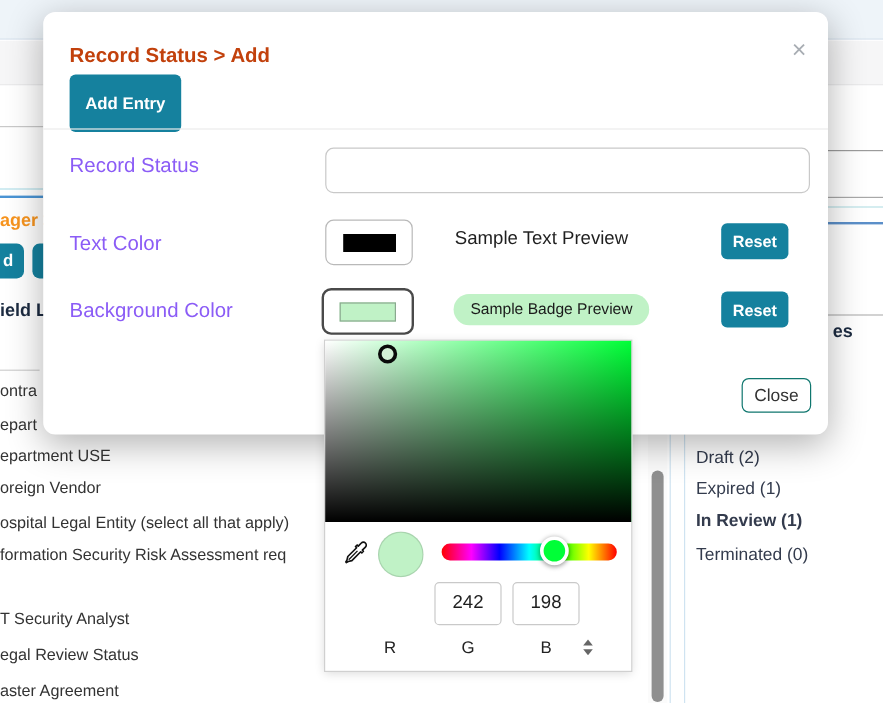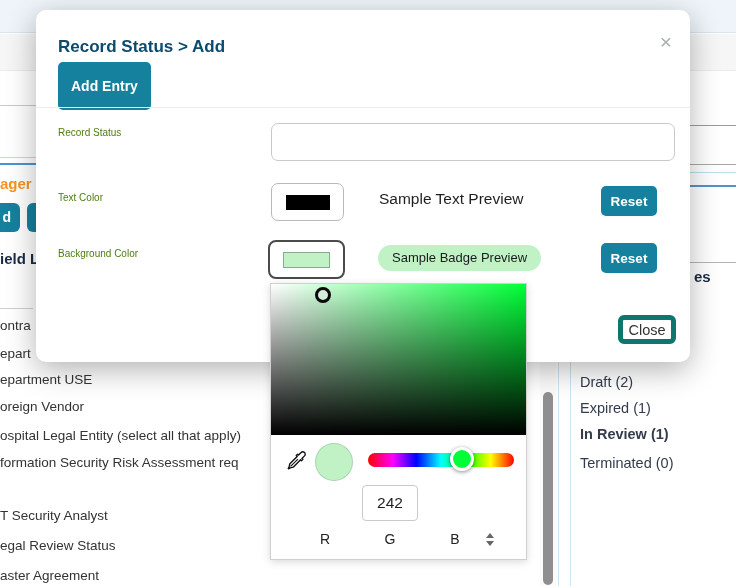--- a/index.html
+++ b/index.html
@@ -18,41 +18,41 @@
   .col-head { font-weight:bold; font-size:15px; color:#1c2b41; }
   .bg-item { left:0; font-size:13.5px; color:#333; }
   .status-item { left:580px; font-size:14.5px; color:#333b4d; }
   .vline-blue { width:1px; background:#cfe3f1; top:362px; height:224px; }
   .scroll-track { left:540px; top:362px; width:16px; height:224px; background:#fbfbfb; }
   .scroll-thumb { left:543px; top:392px; width:10px; height:193px; background:#8f8f8f; border-radius:5px; }
 
   
   .modal { left:36px; top:10px; width:654px; height:352px; background:#fff; border-radius:10px;
            box-shadow:0 8px 30px rgba(0,0,0,0.30); z-index:10; }
-  .modal .title { left:22px; top:26px; font-size:17px; font-weight:bold; color:#0c4a6e; }
+  .modal .title { left:22px; top:26px; font-size:17px; font-weight:bold; color:#c2410c; }
   .btn-teal { background:#15819E; color:#fff; border:none; border-radius:5px; font-family:inherit;
               font-weight:600; cursor:pointer; }
   .add-entry { left:22px; top:52px; height:48px; padding:0 13px; font-size:14px; line-height:30px; }
   .close-x { right:12px; top:20px; font-size:21px; color:#a8adb3; cursor:pointer; width:24px; text-align:center; }
   .hdr-divider { left:0; top:97px; width:654px; height:1px; background:#ececec; }
-  .field-label { font-size:10px; color:#4d7c0f; }
+  .field-label { font-size:17px; color:#8b5cf6; }
   .rs-input { left:235px; top:113px; width:404px; height:38px; border:1px solid #c9c9c9; border-radius:7px;
               font-family:inherit; font-size:15px; padding:0 10px; }
   .swatch-box { background:#fff; border-radius:7px; display:flex; align-items:center; justify-content:center; cursor:pointer; }
   .swatch1 { left:235px; top:173px; width:73px; height:38px; border:1px solid #b9b9b9; }
   .swatch1 .chip { width:44px; height:15px; background:#000; }
   .swatch2 { left:232px; top:230px; width:77px; height:39px; border:2px solid #4a4a4a; border-radius:8px; }
   .swatch2 .chip { width:47px; height:16px; background:#C0F2C6; border:1px solid #8aa98f; }
   .sample-text { left:343px; top:179px; font-size:15.5px; color:#1f1f1f; }
   .badge { left:342px; top:235px; height:26px; line-height:26px; padding:0 14px; border-radius:13px;
            background:#C0F2C6; color:#1b1b1b; font-size:13px; }
   .reset-btn { left:565px; width:56px; height:30px; font-size:13.5px; }
   .reset1 { top:176px; }
   .reset2 { top:233px; }
-  .close-btn { left:582px; top:305px; width:58px; height:29px; background:#fff; border:5px solid #0f766e;
+  .close-btn { left:582px; top:305px; width:58px; height:29px; background:#fff; border:1px solid #0f766e;
                border-radius:6px; font-family:inherit; font-size:14.5px; color:#333; cursor:pointer; }
 
   
   .picker { left:270px; top:283px; width:257px; height:277px; background:#fff; border:1px solid #d0d0d0;
             box-shadow:0 2px 8px rgba(0,0,0,0.15); z-index:20; }
   .sat-area { left:0; top:0; width:255px; height:151px; cursor:crosshair;
               background:linear-gradient(to top, #000, rgba(0,0,0,0)),
                          linear-gradient(to right, #fff, hsl(133,100%,50%)); }
   .sat-pointer { left:44px; top:3px; width:16px; height:16px; border:3px solid #0a0a0a; border-radius:50%;
                  background:#d4f0d6; cursor:pointer; }
@@ -150,20 +150,21 @@
       <svg width="22" height="22" viewBox="0 0 24 24">
         <path d="M20.2 3.8a2.6 2.6 0 0 0-3.7 0l-2.8 2.8-1-1-1.5 1.5 1 1-8.0 8.0-.8 3.3-1 1.7.5.5 1.7-1 3.3-.8 8.0-8.0 1 1 1.5-1.5-1-1 2.8-2.8a2.6 2.6 0 0 0 0-3.7z" fill="none" stroke="#111" stroke-width="1.5" stroke-linejoin="round"></path>
         <path d="M5 19l8-8" stroke="#111" stroke-width="1.2"></path>
       </svg>
     </div>
     <div class="abs preview-circle"></div>
     <div class="abs hue-track"></div>
     <div class="abs hue-thumb"></div>
 
     <input class="abs rgb-input" style="left: 91px;" value="242">
+    <input class="abs rgb-input" style="left: 156px;" value="198">
 
     <div class="abs txt rgb-label" style="left:26px;">R</div>
     <div class="abs txt rgb-label" style="left:91px;">G</div>
     <div class="abs txt rgb-label" style="left:156px;">B</div>
     <div class="abs mode-toggle">
       <div class="tri-up"></div>
       <div class="tri-down"></div>
     </div>
   </div>
 

